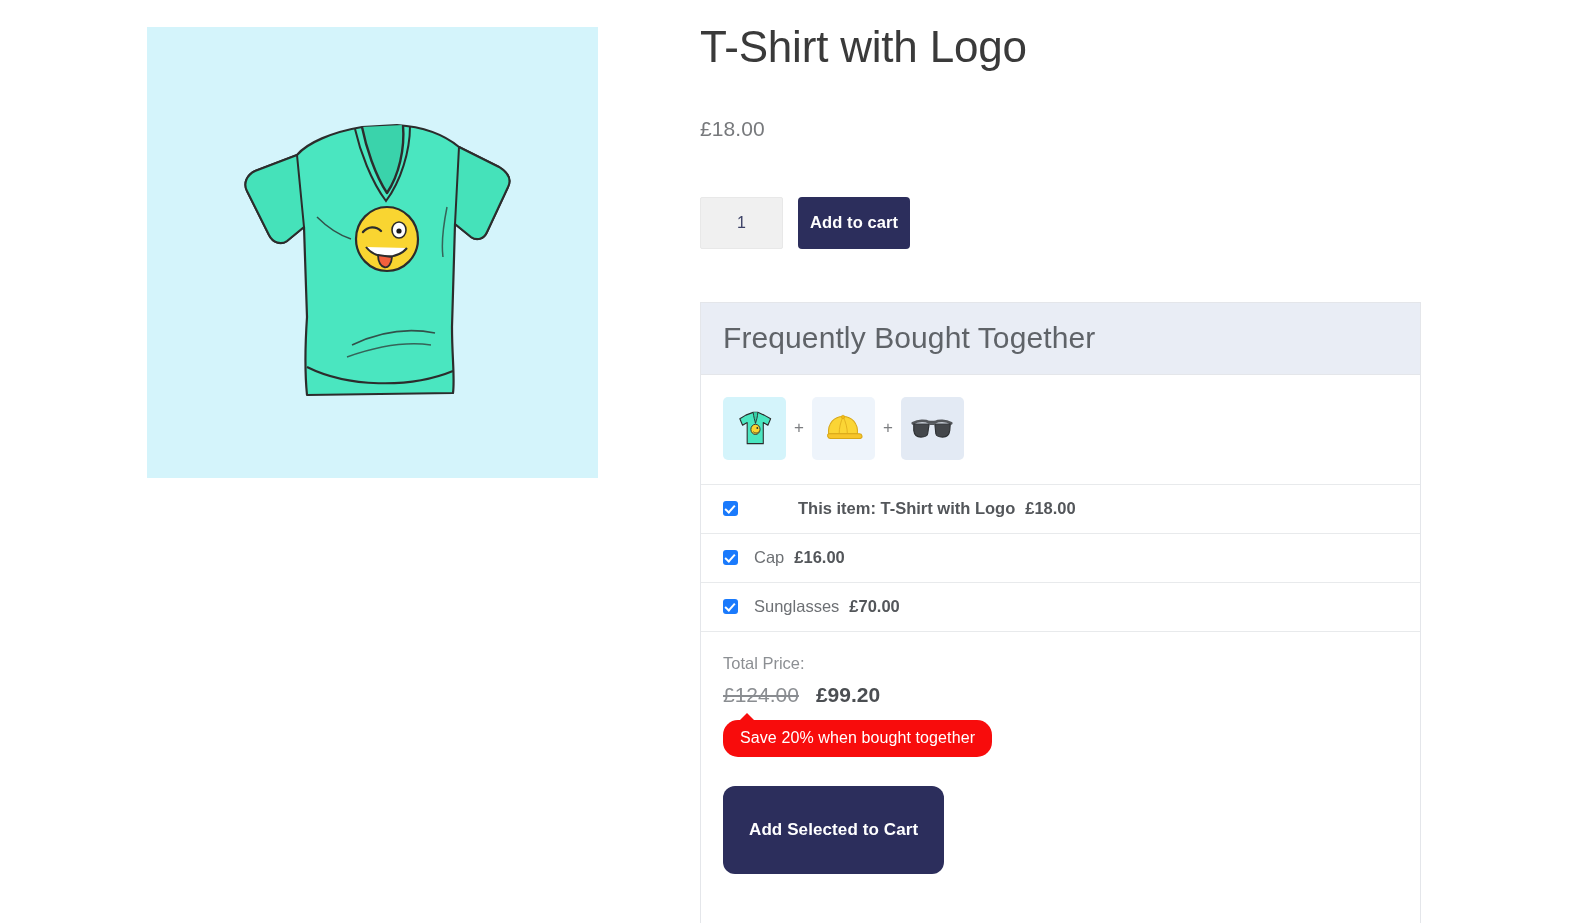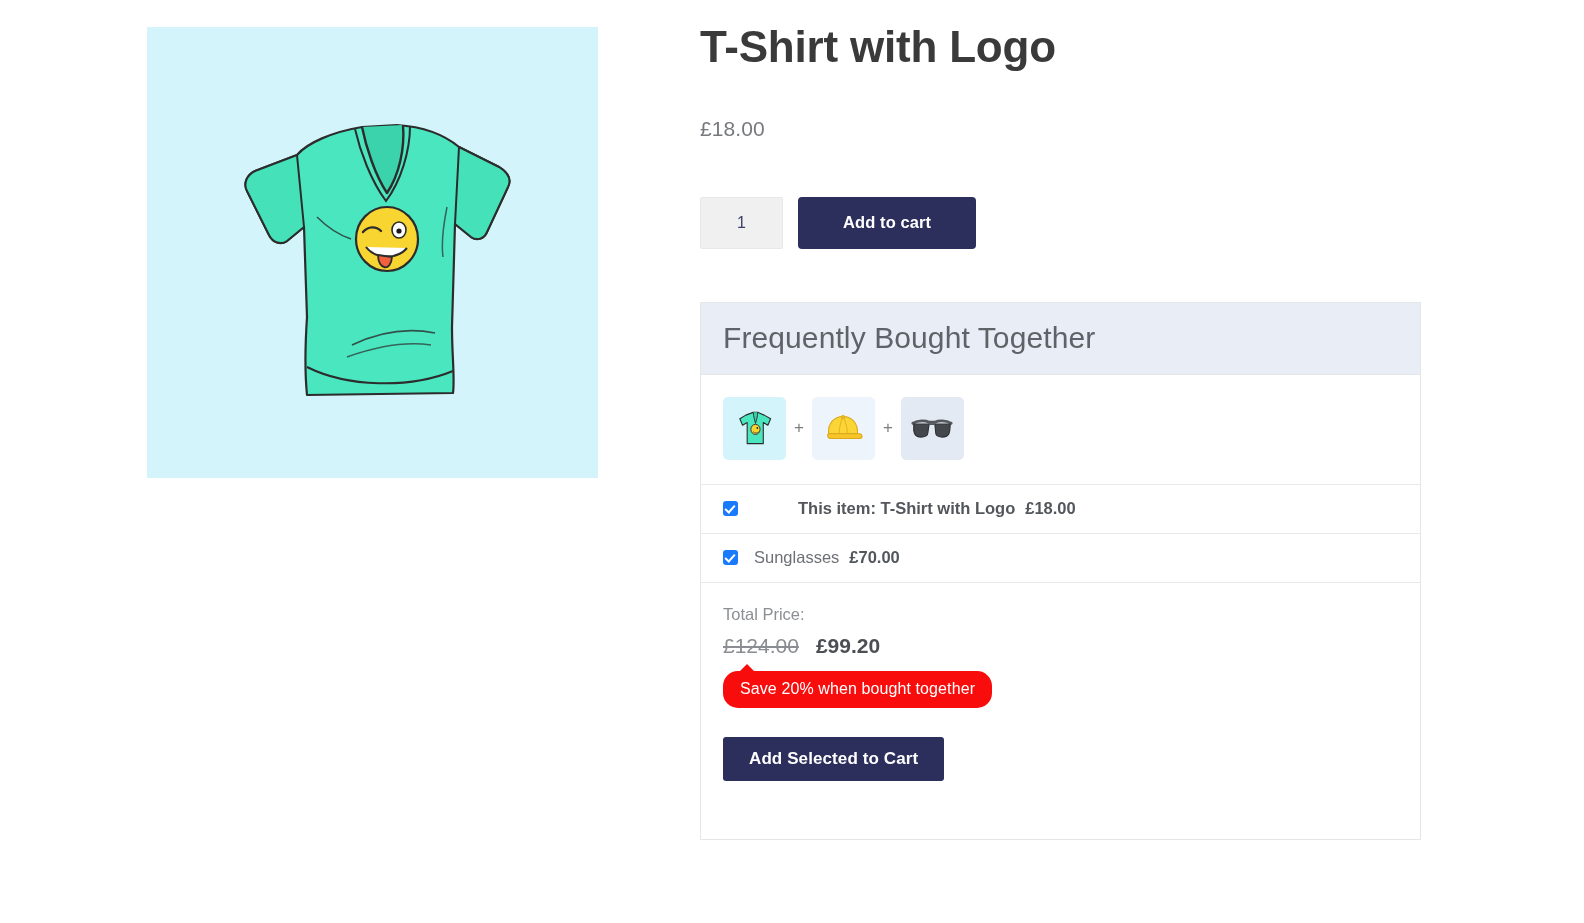--- a/index.html
+++ b/index.html
@@ -41,21 +41,21 @@
   
   .summary {
     position: absolute;
     left: 700px;
     top: 22px;
     width: 760px;
   }
 
   .product-title {
     font-size: 44px;
-    font-weight: 700;
+    font-weight: 400;
     color: #3a3a3a;
     line-height: 1.15;
     margin: 0;
     letter-spacing: -0.2px;
   }
 
   .product-price {
     margin-top: 44px;
     font-size: 21px;
     color: #77797c;
@@ -78,21 +78,21 @@
     border-radius: 2px;
     font-family: "Liberation Sans", sans-serif;
     font-size: 16px;
     color: #3d4266;
     text-align: center;
     outline: none;
     padding: 0;
   }
   .btn-add-cart {
     height: 52px;
-    padding: 0 45px;
+    padding: 0 12px;
     background: #2c2e5c;
     color: #ffffff;
     border: none;
     border-radius: 4px;
     font-family: "Liberation Sans", sans-serif;
     font-size: 16.5px;
     font-weight: bold;
     cursor: pointer;
     letter-spacing: 0.1px;
   }
@@ -236,25 +236,25 @@
     border-bottom: 8px solid #f80c0c;
   }
 
   .fbt-actions {
     padding: 29px 22px 58px 22px;
   }
   .btn-add-selected {
     background: #2c2e5c;
     color: #ffffff;
     border: none;
-    border-radius: 3px;
+    border-radius: 12px;
     font-family: "Liberation Sans", sans-serif;
     font-size: 17px;
     font-weight: bold;
-    padding: 12px 26px;
+    padding: 34px 26px;
     cursor: pointer;
     letter-spacing: 0.1px;
   }
 </style>
 </head>
 <body>
 
 <div class="page">
 
   <div class="gallery">
@@ -347,20 +347,25 @@
         </div>
 
       </div>
 
       <div class="fbt-row">
         <span class="fbt-checkbox"></span>
         <span class="row-name is-this-item">This item: T-Shirt with Logo</span>
         <span class="row-price">£18.00</span>
       </div>
 
+      <div class="fbt-row">
+        <span class="fbt-checkbox"></span>
+        <span class="row-name">Cap</span>
+        <span class="row-price">£16.00</span>
+      </div>
 
       <div class="fbt-row">
         <span class="fbt-checkbox"></span>
         <span class="row-name">Sunglasses</span>
         <span class="row-price">£70.00</span>
       </div>
 
       <div class="fbt-total">
         <div class="total-label">Total Price:</div>
         <div class="total-prices">

